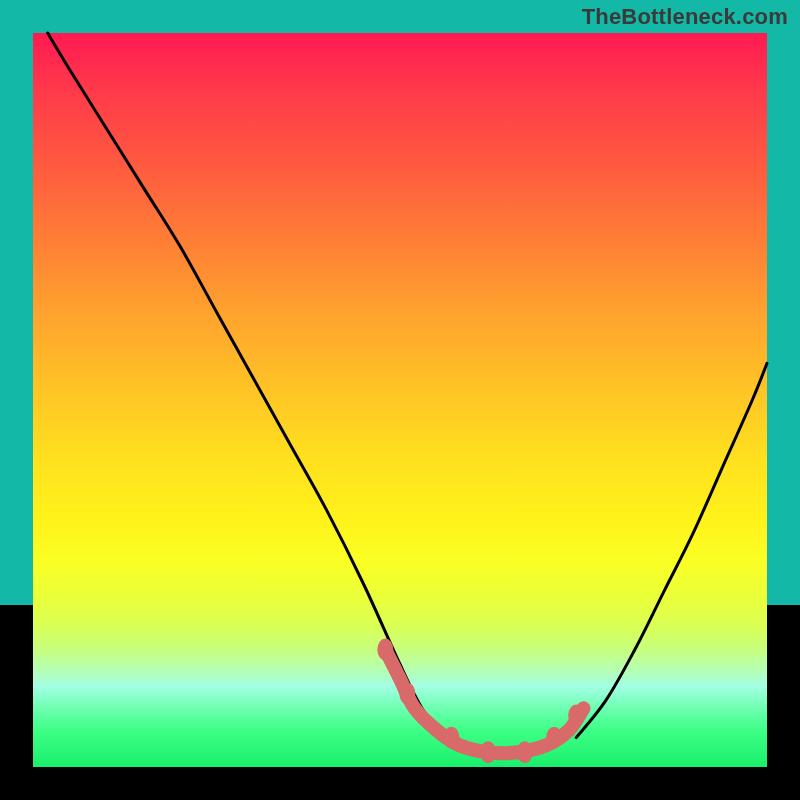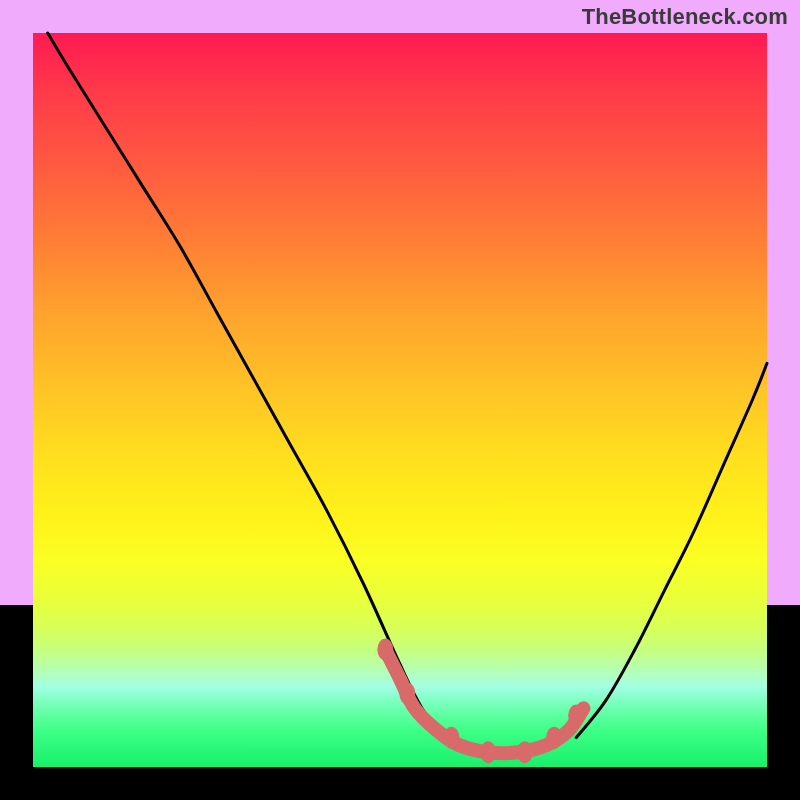--- a/index.html
+++ b/index.html
@@ -10,21 +10,21 @@
     background: #000;
     overflow: hidden;
     font-family: Arial, Helvetica, sans-serif;
   }
   .frame {
     position: absolute;
     left: 0;
     top: 0;
     width: 800px;
     height: 605px;
-    background: #f0abfc;
+    background: #14b8a6;
   }
   .watermark {
     position: absolute;
     top: 4px;
     right: 12px;
     color: #3a3a3a;
     font-size: 22px;
     font-weight: 600;
     letter-spacing: 0.2px;
     user-select: none;

